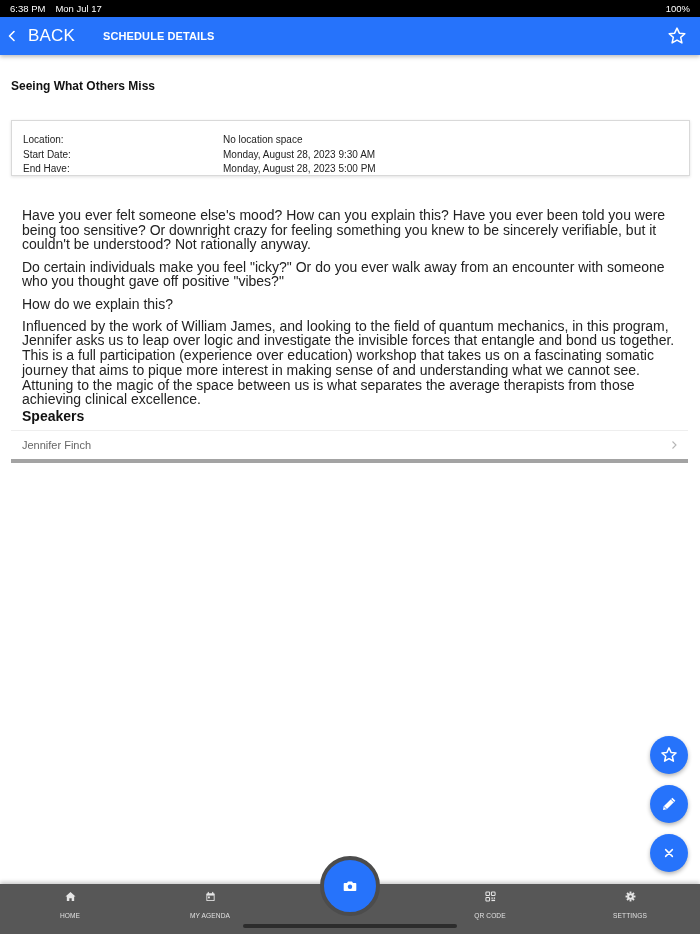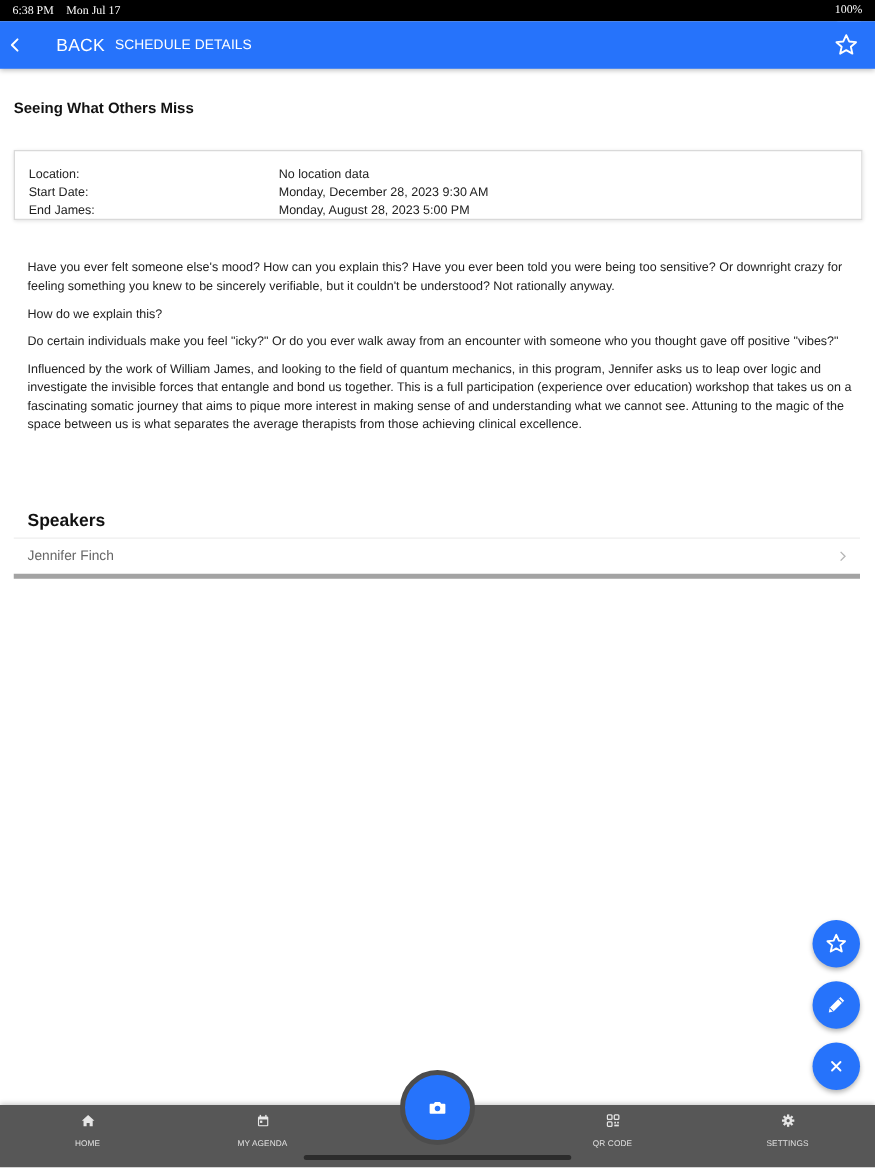--- a/index.html
+++ b/index.html
@@ -1,39 +1,39 @@
 <!DOCTYPE html>
 <html><head>
   <meta charset="utf-8">
   <style>
     * { box-sizing: border-box; margin: 0; padding: 0; }
     html, body { width: 700px; height: 934px; overflow: hidden; background: #ffffff; }
     body { position: relative; font-family: "Liberation Sans", sans-serif; color: #111; }
 
-    .status-bar { position: absolute; left: 0; top: 0; width: 700px; height: 17px; background: #000; color: #fff; font-size: 9.5px; display: flex; align-items: center; padding: 0 10px; font-family: Liberation Serif, serif; }
+    .status-bar { position: absolute; left: 0; top: 0; width: 700px; height: 17px; background: #000; color: #fff; font-size: 9.5px; display: flex; align-items: center; padding: 0 10px; }
     .status-bar .left { display: flex; gap: 10px; }
     .status-bar .right { margin-left: auto; display: flex; align-items: center; gap: 4px; flex-direction: column; }
     .battery { width: 22px; height: 10px; border: 1px solid #fff; border-radius: 3px; padding: 1px; position: relative; }
     .battery .fill { width: 100%; height: 100%; background: #fff; border-radius: 1px; }
     .battery::after { content: ""; position: absolute; right: -3px; top: 3px; width: 2px; height: 3px; background: #fff; border-radius: 0 1px 1px 0; }
 
     .nav-bar { position: absolute; left: 0; top: 17px; width: 700px; height: 38px; background: #2673fb; color: #fff; display: flex; align-items: center; box-shadow: 0 2px 4px rgba(0,0,0,0.25); z-index: 2; }
     .back-btn { display: flex; align-items: center; padding-left: 7px; cursor: pointer; }
     .back-btn svg { width: 10px; height: 12px; }
-    .back-label { font-size: 14px; margin-left: 28px; letter-spacing: 0.2px; }
-    .nav-title { font-size: 11px; font-weight: normal; margin-left: 8px; letter-spacing: 0.1px; }
+    .back-label { font-size: 17px; margin-left: 11px; letter-spacing: 0.2px; }
+    .nav-title { font-size: 11px; font-weight: bold; margin-left: 28px; letter-spacing: 0.1px; }
     .nav-star { margin-left: auto; margin-right: 13px; width: 20px; height: 20px; cursor: pointer; }
 
     .page-title { position: absolute; left: 11px; top: 79px; font-size: 12px; font-weight: bold; color: #111; }
 
     .info-card { position: absolute; left: 11px; top: 120px; width: 679px; height: 56px; border: 1px solid #d9d9d9; box-shadow: 0 1px 3px rgba(0,0,0,0.12); padding: 12px 11px; }
     .info-row { display: flex; font-size: 10px; line-height: 14.5px; color: #222; }
     .info-row .label { width: 200px; }
 
-    .description { position: absolute; left: 22px; top: 208px; width: 660px; font-size: 10px; line-height: 14.7px; color: #222; }
+    .description { position: absolute; left: 22px; top: 208px; width: 660px; font-size: 14px; line-height: 14.7px; color: #222; }
     .description p { margin-bottom: 7.5px; }
 
     .speakers-heading { position: absolute; left: 22px; top: 408px; font-size: 14px; font-weight: bold; color: #111; }
     .speakers-list { position: absolute; left: 11px; top: 430px; width: 677px; border-top: 1px solid #eeeeee; }
     .speaker-item { height: 32px; border-bottom: 4px solid #a3a3a3; display: flex; align-items: center; padding-left: 11px; padding-right: 10px; cursor: pointer; }
     .speaker-name { font-size: 11px; color: #666; }
     .speaker-chevron { margin-left: auto; width: 8px; height: 10px; }
 
     .fab { position: absolute; left: 650px; width: 38px; height: 38px; border-radius: 50%; background: #2673fb; box-shadow: 0 2px 4px rgba(0,0,0,0.3); display: flex; align-items: center; justify-content: center; cursor: pointer; }
     .fab svg { width: 18px; height: 18px; }
@@ -81,36 +81,36 @@
   <svg class="nav-star" viewBox="0 0 24 24">
     <path d="M12 2.5 L14.8 8.6 L21.4 9.3 L16.4 13.7 L17.9 20.3 L12 16.9 L6.1 20.3 L7.6 13.7 L2.6 9.3 L9.2 8.6 Z" fill="none" stroke="#fff" stroke-width="1.8" stroke-linejoin="round"></path>
   </svg>
 </div>
 
 <h1 class="page-title">Seeing What Others Miss</h1>
 
 <div class="info-card">
   <div class="info-row">
     <span class="label">Location:</span>
-    <span class="value">No location data</span>
+    <span class="value">No location space</span>
   </div>
   <div class="info-row">
     <span class="label">Start Date:</span>
-    <span class="value">Monday, December 28, 2023 9:30 AM</span>
+    <span class="value">Monday, August 28, 2023 9:30 AM</span>
   </div>
   <div class="info-row">
-    <span class="label">End James:</span>
+    <span class="label">End Have:</span>
     <span class="value">Monday, August 28, 2023 5:00 PM</span>
   </div>
 </div>
 
 <div class="description">
   <p>Have you ever felt someone else's mood? How can you explain this? Have you ever been told you were being too sensitive? Or downright crazy for feeling something you knew to be sincerely verifiable, but it couldn't be understood? Not rationally anyway.</p>
+  <p>Do certain individuals make you feel "icky?" Or do you ever walk away from an encounter with someone who you thought gave off positive "vibes?"</p>
   <p>How do we explain this?</p>
-  <p>Do certain individuals make you feel "icky?" Or do you ever walk away from an encounter with someone who you thought gave off positive "vibes?"</p>
   <p>Influenced by the work of William James, and looking to the field of quantum mechanics, in this program, Jennifer asks us to leap over logic and investigate the invisible forces that entangle and bond us together. This is a full participation (experience over education) workshop that takes us on a fascinating somatic journey that aims to pique more interest in making sense of and understanding what we cannot see. Attuning to the magic of the space between us is what separates the average therapists from those achieving clinical excellence.</p>
 </div>
 
 <div class="speakers-heading">Speakers</div>
 <div class="speakers-list">
   <div class="speaker-item">
     <span class="speaker-name">Jennifer Finch</span>
     <svg class="speaker-chevron" viewBox="0 0 8 10">
       <path d="M2.5 1.5 L6 5 L2.5 8.5" stroke="#b5b5b5" stroke-width="1.1" fill="none"></path>
     </svg>

